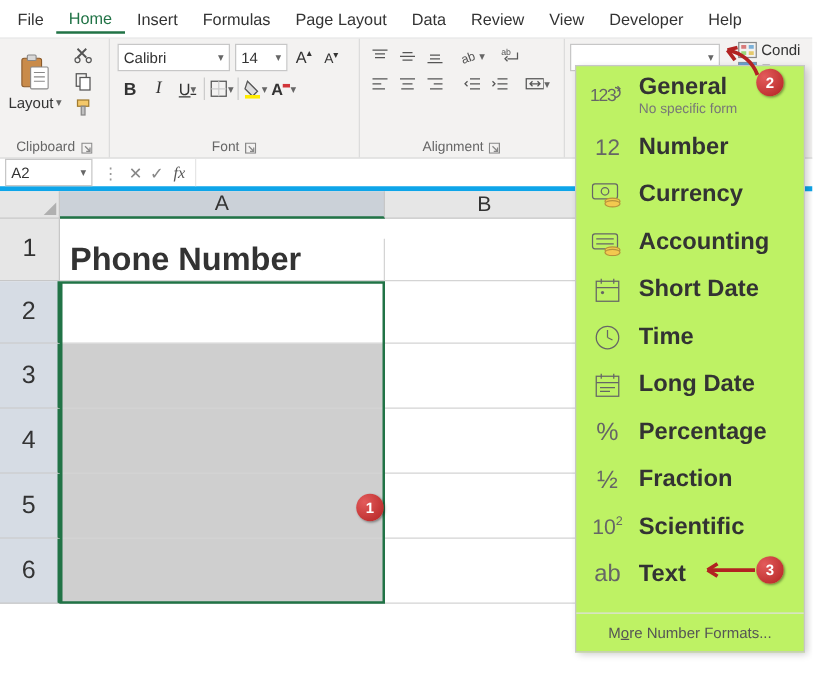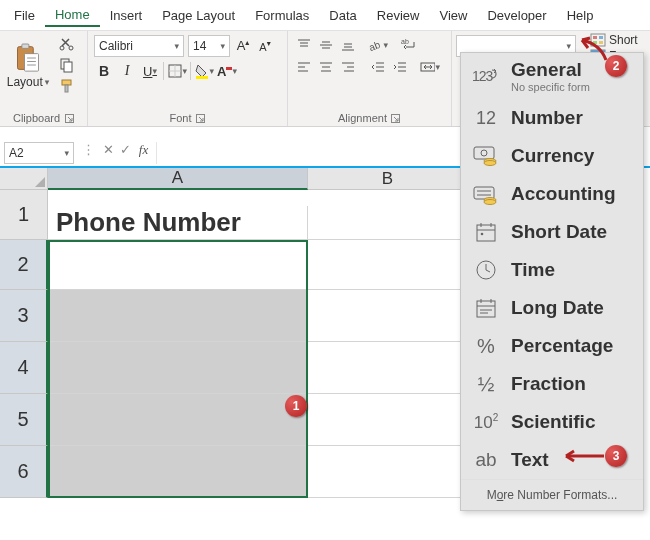--- a/index.html
+++ b/index.html
@@ -40,21 +40,21 @@
   .align-row { display:flex; gap:2px; align-items:center;}
   .align-row .sq { width:20px; height:20px; }
 
   
   .right-group { flex:1; position:relative; padding:4px 6px;}
   .numfmt-box { width:120px; height:22px; border:1px solid #c7c7c7; background:#fff; display:flex; align-items:center; justify-content:space-between; padding:0 4px; font-size:12px; position:absolute; left:4px; top:4px;}
   .right-links { position:absolute; left:138px; top:2px; display:flex; flex-direction:column; gap:2px; font-size:12px;}
   .right-links .lnk { display:flex; align-items:center; gap:3px; color:#333;}
 
   
-  .fxbar { display:flex; align-items:flex-start; height:26px; border-bottom:2px solid #0ea5e9; background:#fff;margin-top:15px; }
+  .fxbar { display:flex; align-items:center; height:26px; border-bottom:4px solid #0ea5e9; background:#fff; }
   .namebox { width:70px; height:22px; margin:0 4px; border:1px solid #c7c7c7; display:flex; align-items:center; padding:0 4px; font-size:12px; justify-content:space-between;}
   .fx-sep { color:#999; padding:0 4px;}
   .fx-btns { display:flex; gap:6px; padding:0 4px; color:#888; font-size:13px;}
   .fx-label { font-style:italic; font-family:Georgia,serif; font-size:13px; color:#555; padding:0 4px;}
 
   
   .grid { position:relative; }
   .col-headers { display:flex; height:22px; }
   .corner { width:48px; height:22px; background:#e6e6e6; border-right:1px solid #c7c7c7; border-bottom:1px solid #c7c7c7; position:relative;}
   .corner::after{content:""; position:absolute; right:2px; bottom:2px; width:0;height:0; border-left:10px solid transparent; border-bottom:10px solid #b0b0b0;}
@@ -67,45 +67,45 @@
   .cell { border-right:1px solid #d4d4d4; border-bottom:1px solid #d4d4d4; }
   .cell.A { width:260px; }
   .cell.B { width:160px; }
   .r1 { height:50px;} .r2{height:50px;} .r3{height:52px;} .r4{height:52px;} .r5{height:52px;} .r6{height:52px;}
   .A1 { font-size:26px; font-weight:bold; display:flex; align-items:center; padding:0 8px; background:#fff;margin-top:16px;}
   .selA { background:#cfcfcf; }
   .selTop { background:#fff; }
   .sel-border { position:absolute; border:2px solid #217346; pointer-events:none; }
 
   
-  .dropdown { position:absolute; top:52px; left:460px; width:184px; background:#e5e5e5; border:1px solid #c7c7c7; box-shadow:2px 2px 6px rgba(0,0,0,0.2); z-index:50;}
+  .dropdown { position:absolute; top:52px; left:460px; width:184px; background:#bef264; border:1px solid #c7c7c7; box-shadow:2px 2px 6px rgba(0,0,0,0.2); z-index:50;}
   .dd-item { display:flex; align-items:center; gap:10px; padding:6px 10px; font-size:13px; cursor:default;}
   .dd-icon { width:30px; height:26px; display:flex; align-items:center; justify-content:center; color:#666; }
   .dd-text { display:flex; flex-direction:column; }
   .dd-text .t1 { font-weight:bold; font-size:19px;}
   .dd-text .t2 { font-size:11px; color:#777;}
-  .dd-more { border-top:1px solid #e0e0e0; padding:8px 10px; font-size:12px; color:#555; text-align:center;}
+  .dd-more { border-top:1px solid #e0e0e0; padding:8px 10px; font-size:12px; color:#555; text-align:center;margin-top:11px;}
   .dd-more .ul { text-decoration:underline;}
 
   
   .badge { position:absolute; width:22px; height:22px; border-radius:50%; background:radial-gradient(circle at 30% 30%, #e35b5b, #b22222); color:#fff; font-size:12px; font-weight:bold; display:flex; align-items:center; justify-content:center; box-shadow:1px 1px 2px rgba(0,0,0,0.4); z-index:60;}
   .arrow { position:absolute; z-index:60; }
 
   .caret { font-size:9px; color:#666; }
   svg { display:block; }
 </style>
 </head>
 <body>
 
 <div class="menubar">
   <div class="tab">File</div>
   <div class="tab active">Home</div>
   <div class="tab">Insert</div>
+  <div class="tab">Formulas</div>
   <div class="tab">Page Layout</div>
-  <div class="tab">Formulas</div>
   <div class="tab">Data</div>
   <div class="tab">Review</div>
   <div class="tab">View</div>
   <div class="tab">Developer</div>
   <div class="tab">Help</div>
 </div>
 
 <div class="ribbon">
 
   <div class="group" style="width:88px">
@@ -326,21 +326,21 @@
     </div>
     <div class="right-links">
       <div class="lnk">
         <svg width="16" height="14">
             <rect x="1" y="1" width="14" height="12" fill="none" stroke="#888"></rect>
             <rect x="3" y="3" width="4" height="3" fill="#d87b7b"></rect>
             <rect x="9" y="3" width="4" height="3" fill="#7bb0d8"></rect>
             <rect x="3" y="8" width="4" height="3" fill="#9bd87b"></rect>
             <rect x="9" y="8" width="4" height="3" fill="#e6c96c"></rect>
           </svg>
-        <span>Short</span>
+        <span>Condi</span>
       </div>
       <div class="lnk">
         <svg width="16" height="14">
             <rect x="1" y="1" width="14" height="12" fill="none" stroke="#888"></rect>
             <line x1="1" y1="5" x2="15" y2="5" stroke="#888"></line>
             <line x1="1" y1="9" x2="15" y2="9" stroke="#888"></line>
             <rect x="1" y="1" width="14" height="4" fill="#6aa0cf"></rect>
           </svg>
         <span>Forma</span>
       </div>

